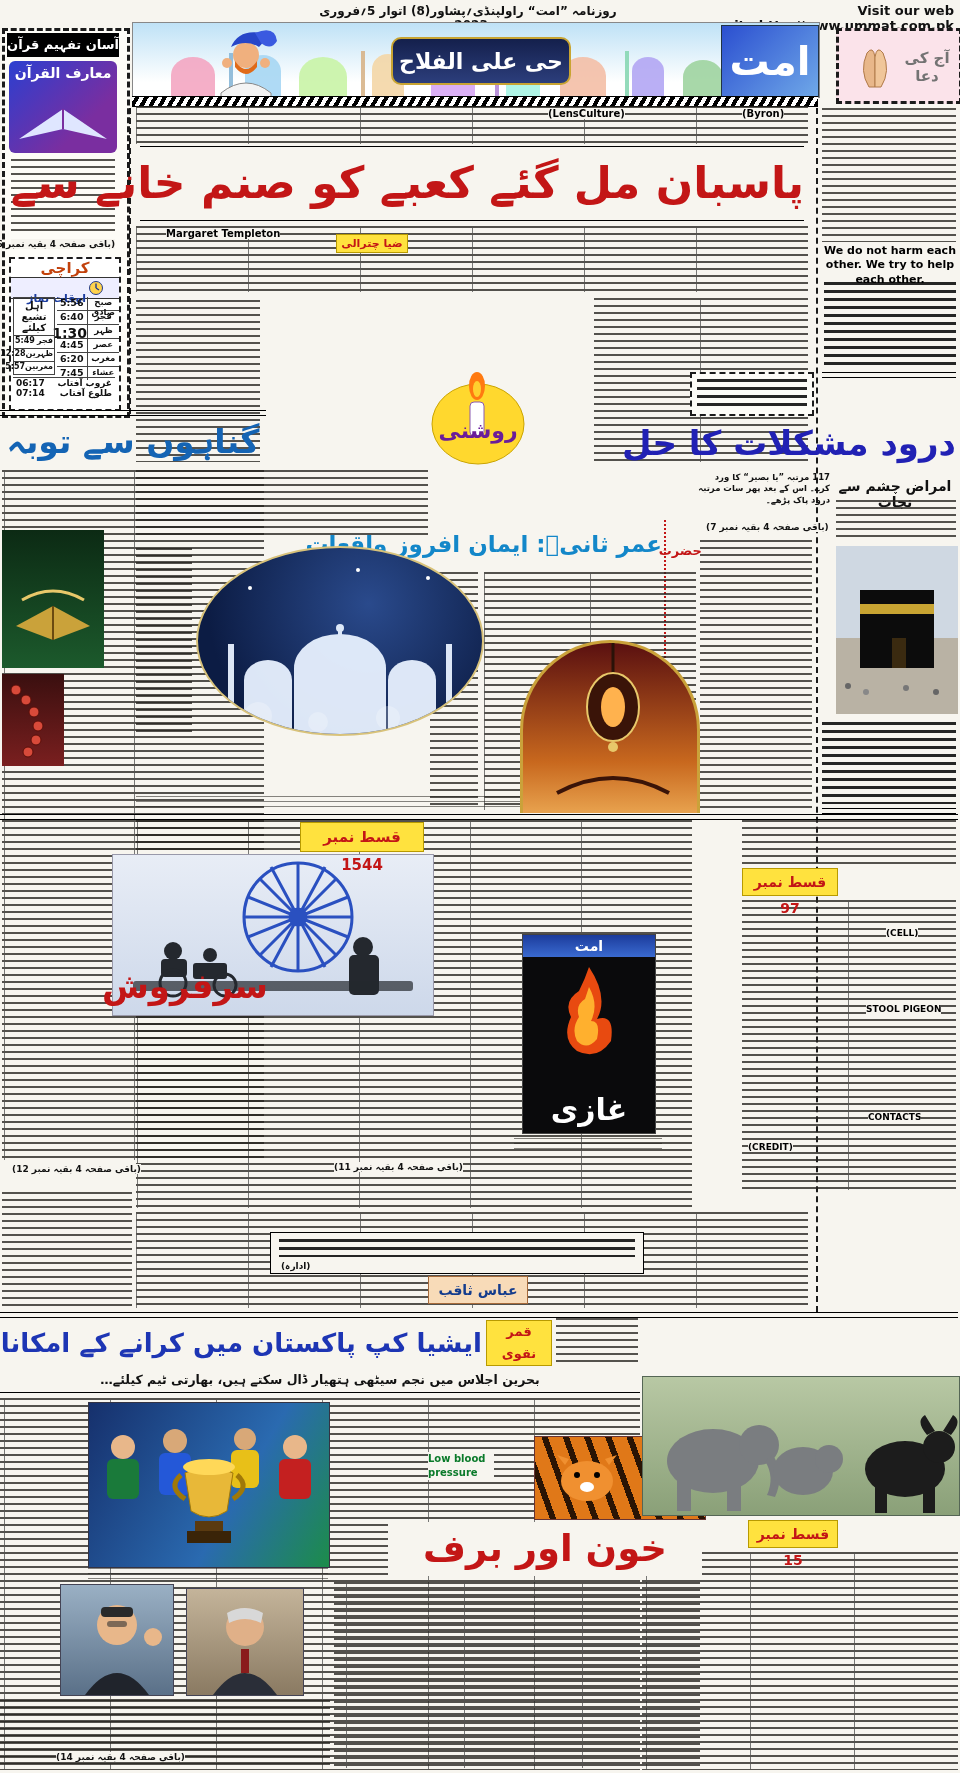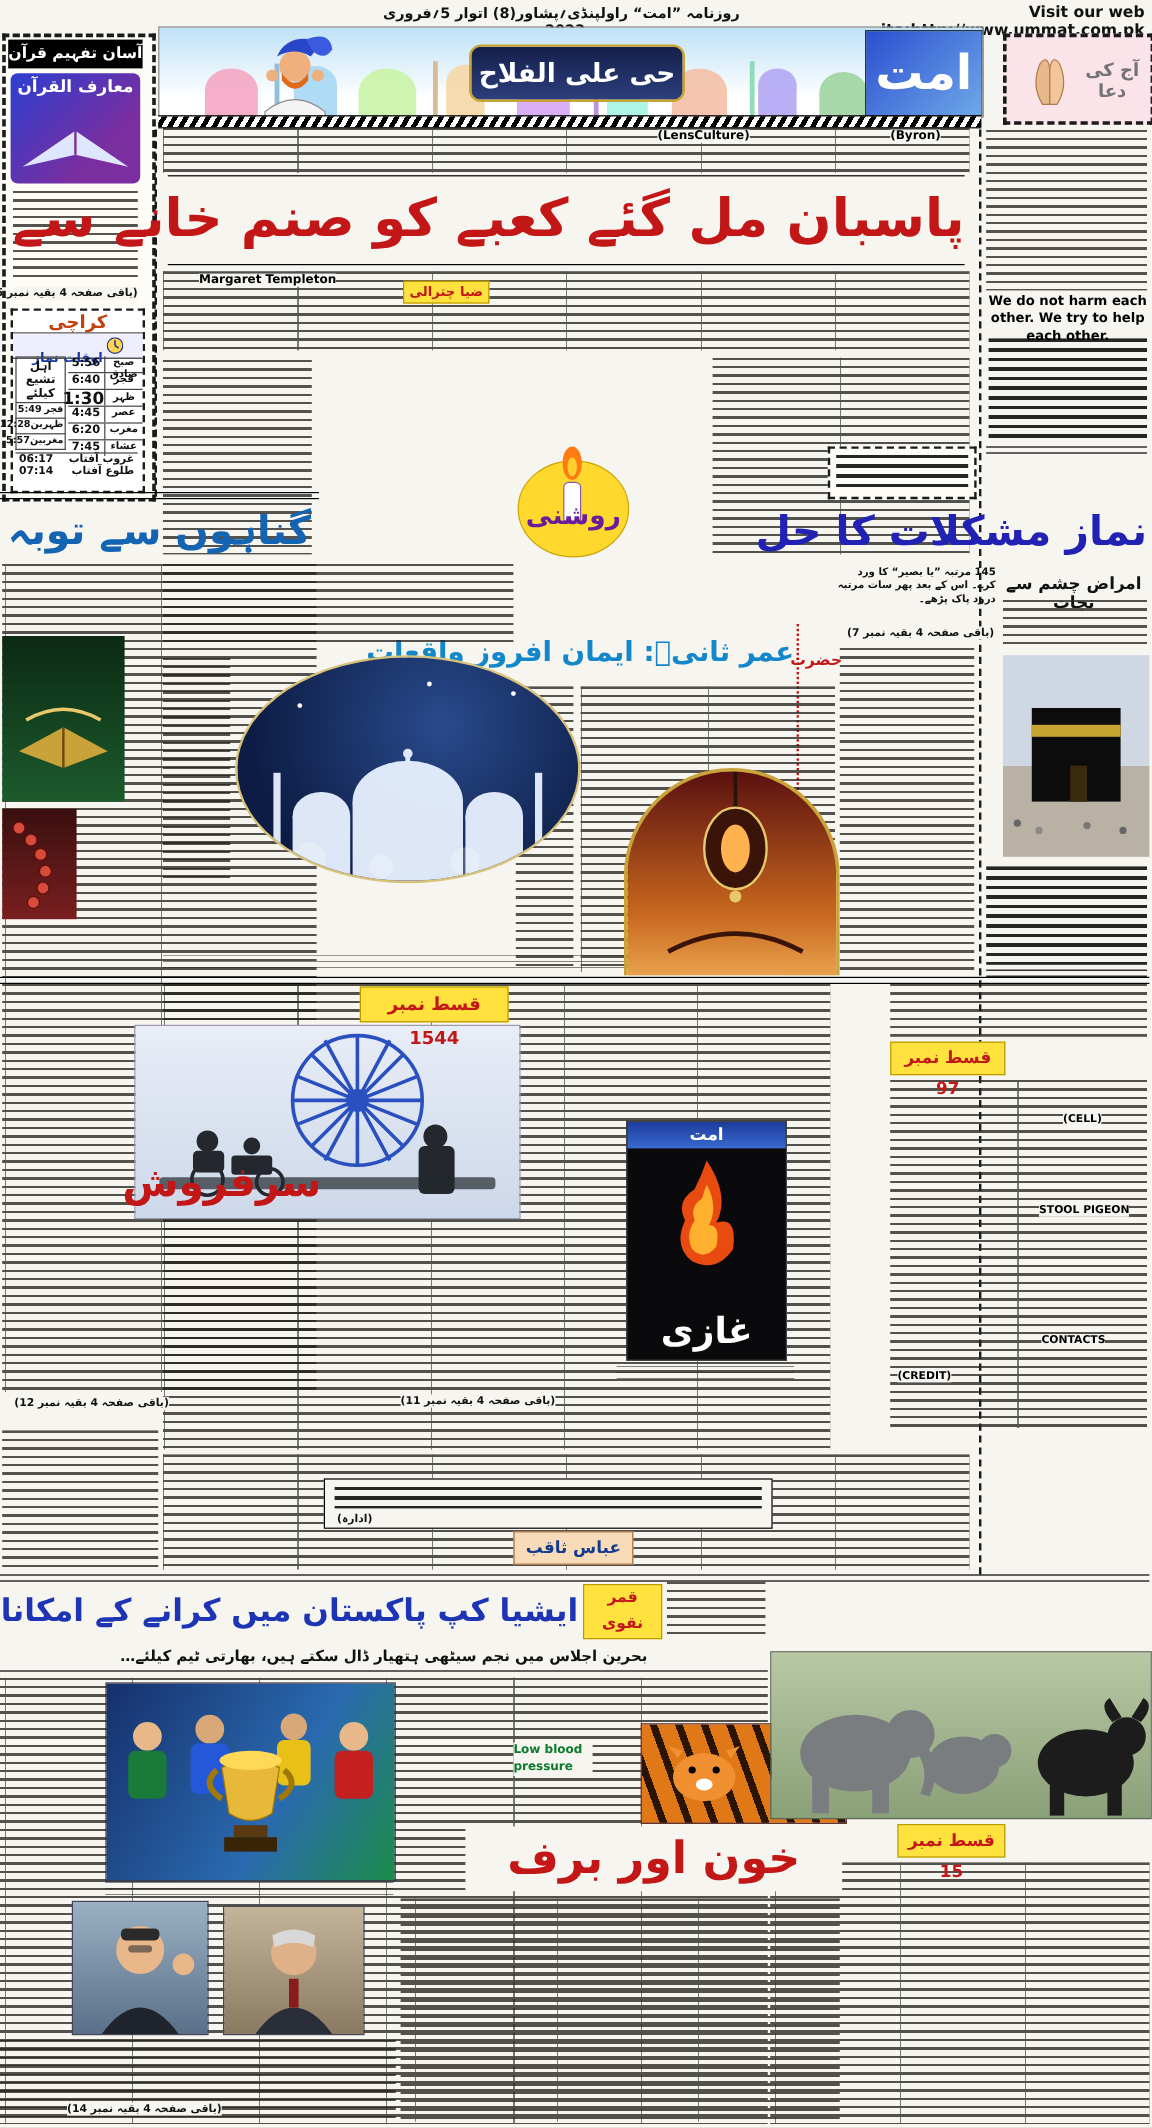--- a/index.html
+++ b/index.html
@@ -219,23 +219,23 @@
           <circle cx="26" cy="78" r="5"></circle>
       </g>
     </svg>
   </div>
   <div class="abs cont" style="left:12px;top:1164px;">(باقی صفحہ 4 بقیہ نمبر 12)</div>
   <div class="abs pt" style="left:2px;top:1192px;width:130px;height:114px;"></div>
 
   <div class="abs dashbox" style="left:690px;top:372px;width:120px;height:40px;border-width:2px;">
     <div class="ptb" style="margin:5px;height:28px;"></div>
   </div>
-  <div class="abs hl h-blue" style="left:696px;top:418px;width:260px;font-size:34px;line-height:50px;color:#2121b4;">نماز مشکلات کا حل</div>
+  <div class="abs hl h-blue" style="left:696px;top:418px;width:260px;font-size:34px;line-height:50px;color:#2121b4;">درود مشکلات کا حل</div>
   <div class="abs" style="left:834px;top:478px;width:122px;text-align:center;font-weight:bold;font-size:14px;">امراض چشم سے نجات</div>
-  <div class="abs" style="left:698px;top:472px;width:132px;font-size:8.5px;line-height:1.35;font-weight:bold;">145 مرتبہ ”یا بصیر“ کا ورد کرے۔ اس کے بعد پھر سات مرتبہ درود پاک پڑھے۔</div>
+  <div class="abs" style="left:698px;top:472px;width:132px;font-size:8.5px;line-height:1.35;font-weight:bold;">117 مرتبہ ”یا بصیر“ کا ورد کرے۔ اس کے بعد پھر سات مرتبہ درود پاک پڑھے۔</div>
   <div class="abs cont" style="left:706px;top:522px;">(باقی صفحہ 4 بقیہ نمبر 7)</div>
   <div class="abs pt" style="left:836px;top:500px;width:120px;height:40px;"></div>
 
   <div class="abs" style="left:836px;top:546px;width:122px;height:168px;background:linear-gradient(#cfd8e2 55%,#b9b2a4 55%);z-index:2;">
     <svg width="122" height="168" viewBox="0 0 122 168">
       <rect x="24" y="44" width="74" height="78" fill="#0c0c0c"></rect>
       <rect x="24" y="58" width="74" height="10" fill="#c8a432"></rect>
       <rect x="56" y="92" width="14" height="30" fill="#3a2a10"></rect>
       <circle cx="12" cy="140" r="3" fill="#666"></circle>
         <circle cx="30" cy="146" r="3" fill="#888"></circle>

